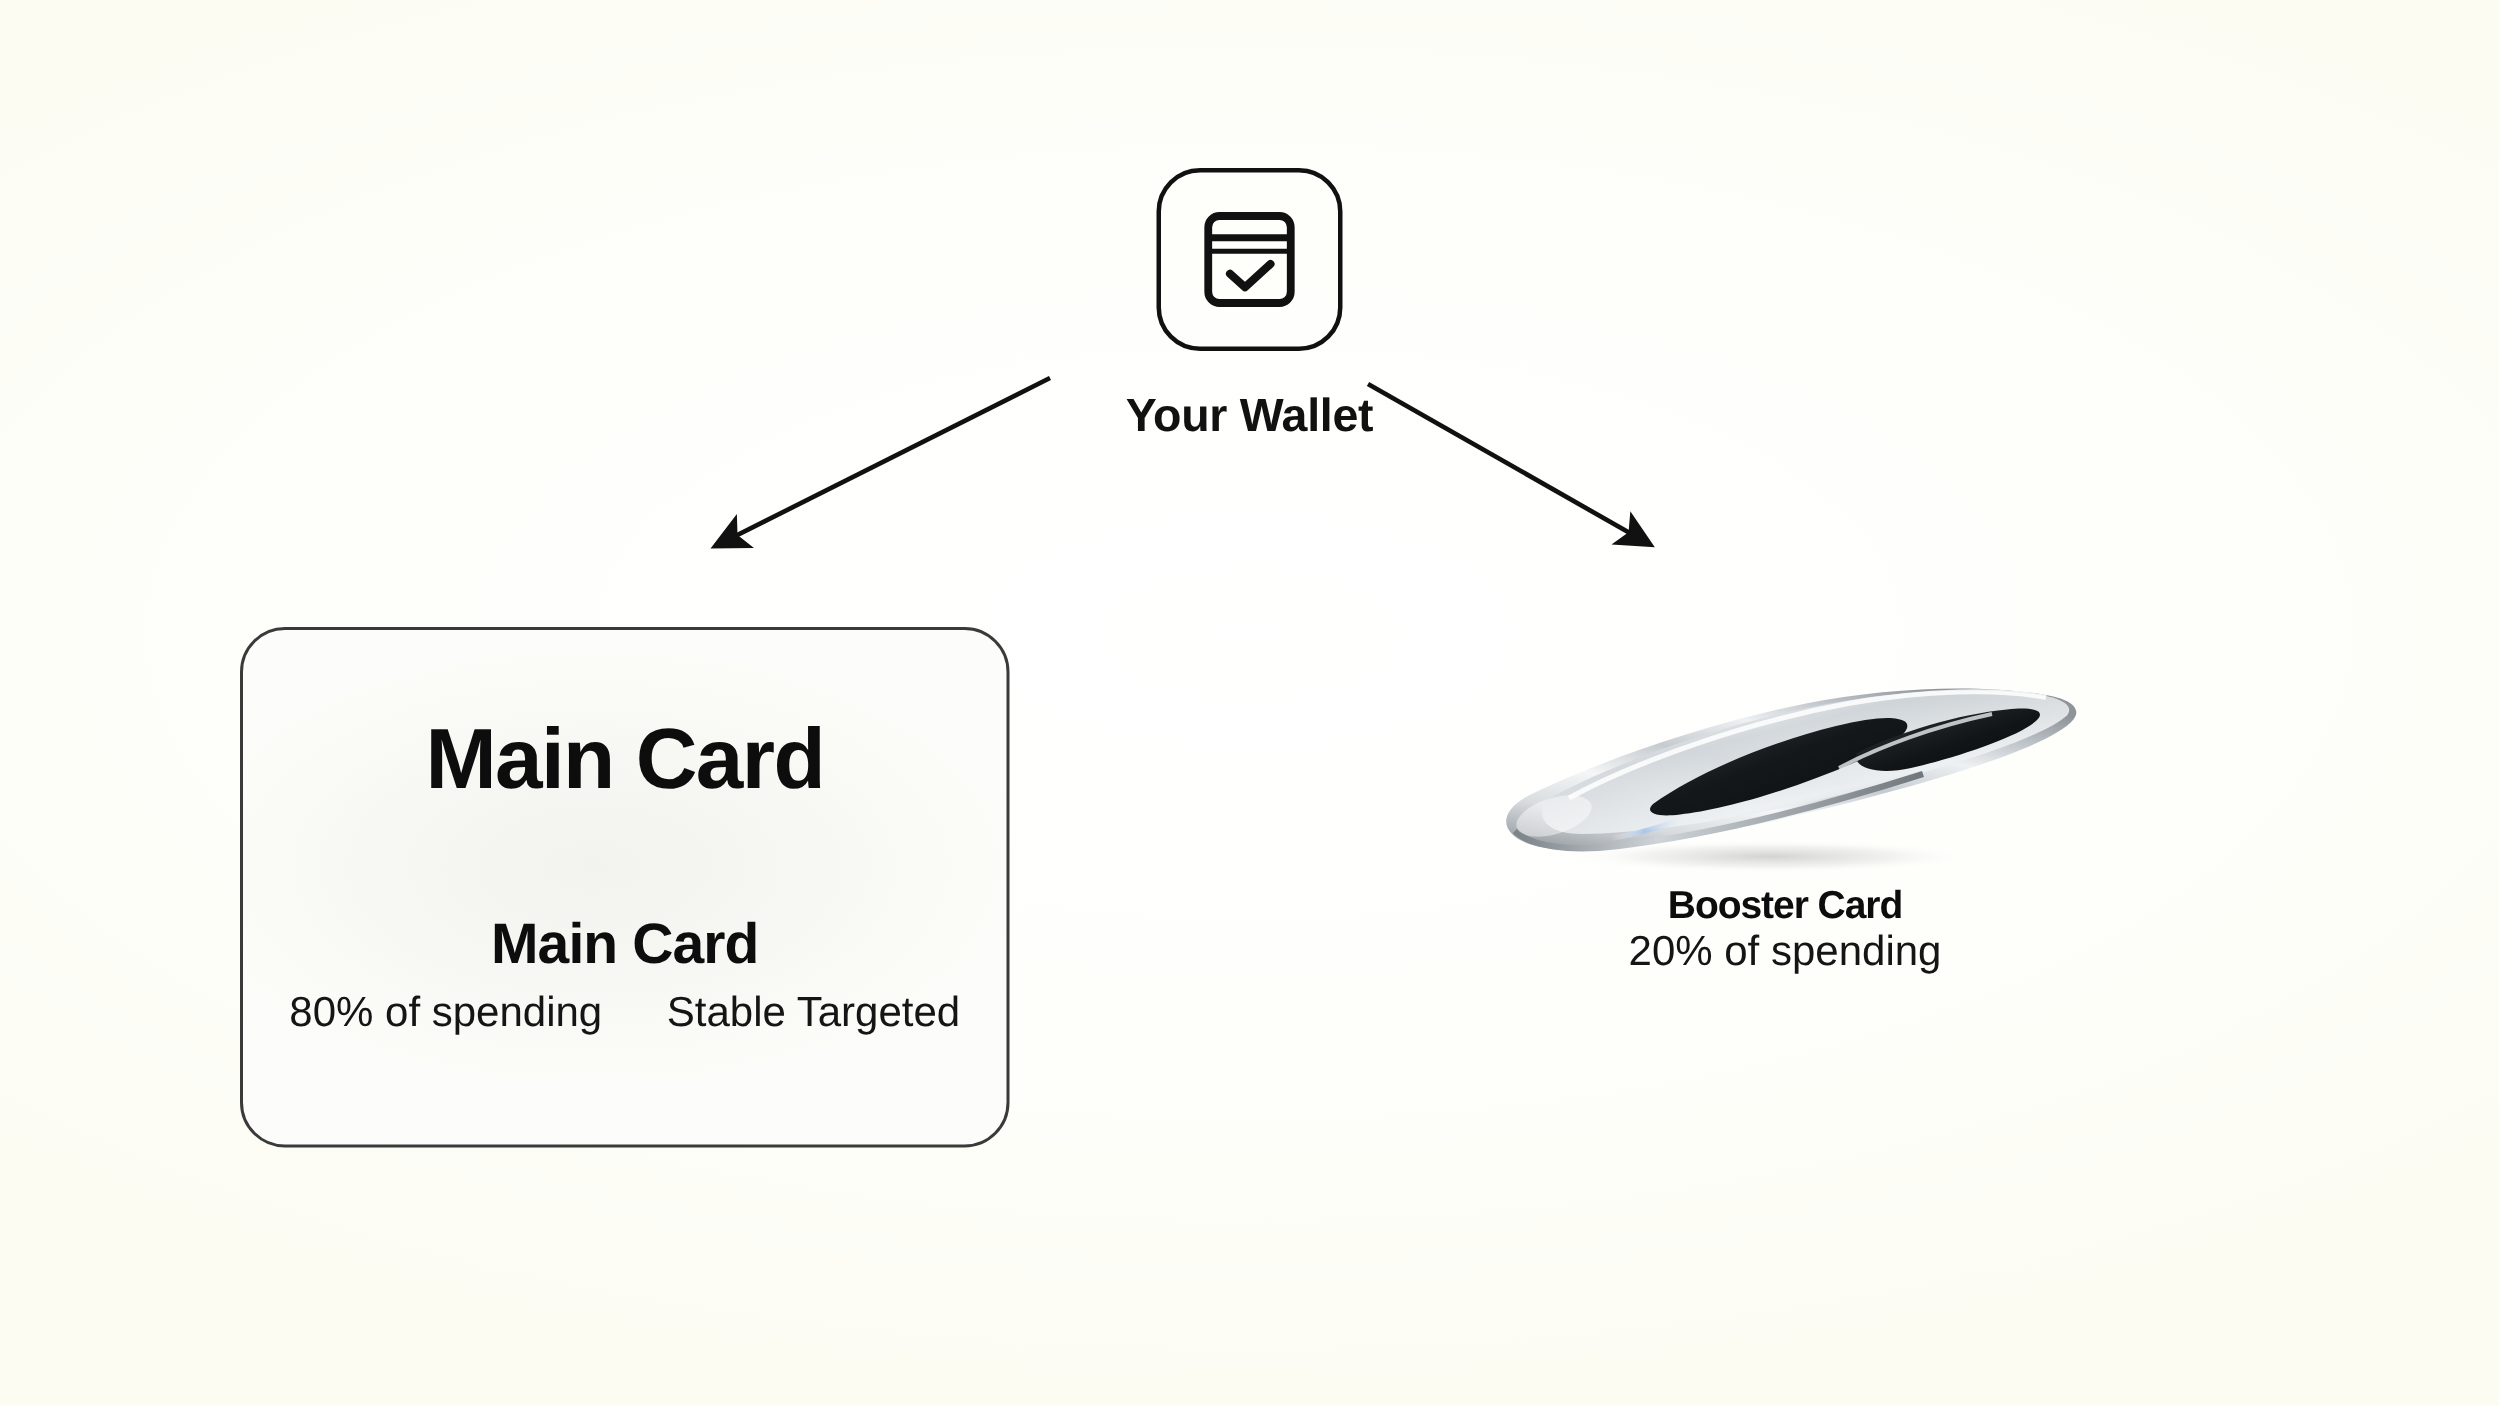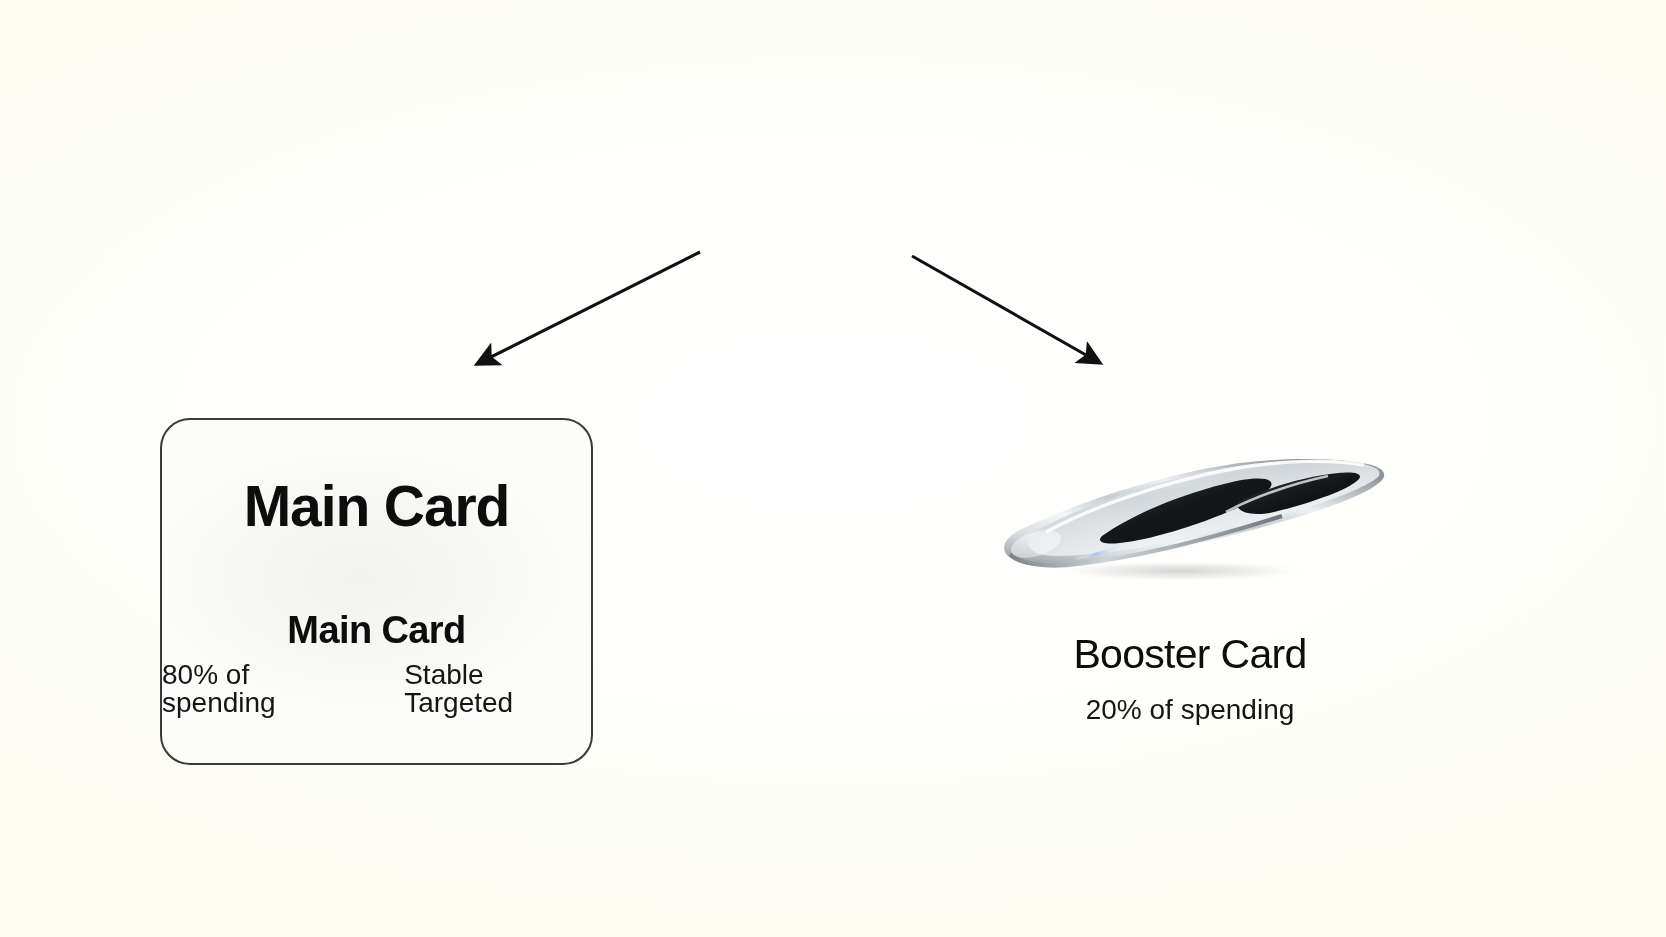--- a/index.html
+++ b/index.html
@@ -69,21 +69,21 @@
     position: absolute;
     inset: 0;
     pointer-events: none;
   }
 
   
   .main-card {
     position: absolute;
     left: 160px;
     top: 418px;
-    width: 433px;
+    width: 513px;
     height: 347px;
     border: 2.2px solid #3a3a3a;
     border-radius: 30px;
     background:
       radial-gradient(ellipse 62% 48% at 46% 46%, #f2f2ee 0%, #f7f7f3 48%, #fbfbf8 78%, #fcfcfa 100%);
     display: flex;
     flex-direction: column;
     align-items: center;
     overflow: hidden;
   }
@@ -129,30 +129,28 @@
 
   .device-img {
     width: 400px;
     height: 150px;
     position: relative;
   }
 
   .device-img svg { display: block; }
 
   .booster-title {
-    margin-top: 44px;
-    font-size: 41px;
-    font-weight: 400;
+    font-size: 26px;
+    font-weight: 700;
     letter-spacing: -0.7px;
     color: #0d0d0d;
     line-height: 1;
   }
 
   .booster-line {
-    margin-top: 17px;
     font-size: 28px;
     font-weight: 400;
     color: #151515;
     line-height: 1.3;
     text-align: center;
   }
   .booster-line.second { margin-top: 6px; }
 </style>
 </head>
 <body>
@@ -170,20 +168,33 @@
 
     <g>
       <line x1="700" y1="252" x2="477" y2="364" stroke="#111111" stroke-width="3.1" marker-end="url(#ah)"></line>
     </g>
 
     <g>
       <line x1="912" y1="256" x2="1100" y2="363" stroke="#111111" stroke-width="3.1" marker-end="url(#ah)"></line>
     </g>
   </svg>
 
+  <div class="wallet-node">
+
+    <div class="wallet-icon-frame">
+      <svg width="74" height="74" viewBox="0 0 74 74" aria-hidden="true">
+        <rect x="9.5" y="8" width="55" height="58" rx="7.5" ry="7.5" fill="none" stroke="#111111" stroke-width="5.2"></rect>
+        <line x1="11" y1="22.5" x2="63" y2="22.5" stroke="#111111" stroke-width="4.6"></line>
+        <line x1="11" y1="31.5" x2="63" y2="31.5" stroke="#111111" stroke-width="3.4"></line>
+        <path d="M24 46.5 L34 55.5 L51 40" fill="none" stroke="#111111" stroke-width="5.4" stroke-linecap="round" stroke-linejoin="round"></path>
+      </svg>
+    </div>
+
+    <div class="wallet-label">Your Wallet</div>
+  </div>
 
   <div class="main-card">
     <div class="main-card-title">Main Card</div>
 
     <div class="main-card-subtitle">Main Card</div>
 
     <div class="main-card-meta">
       <span>80% of spending</span>
       <span>Stable Targeted</span>
     </div>

